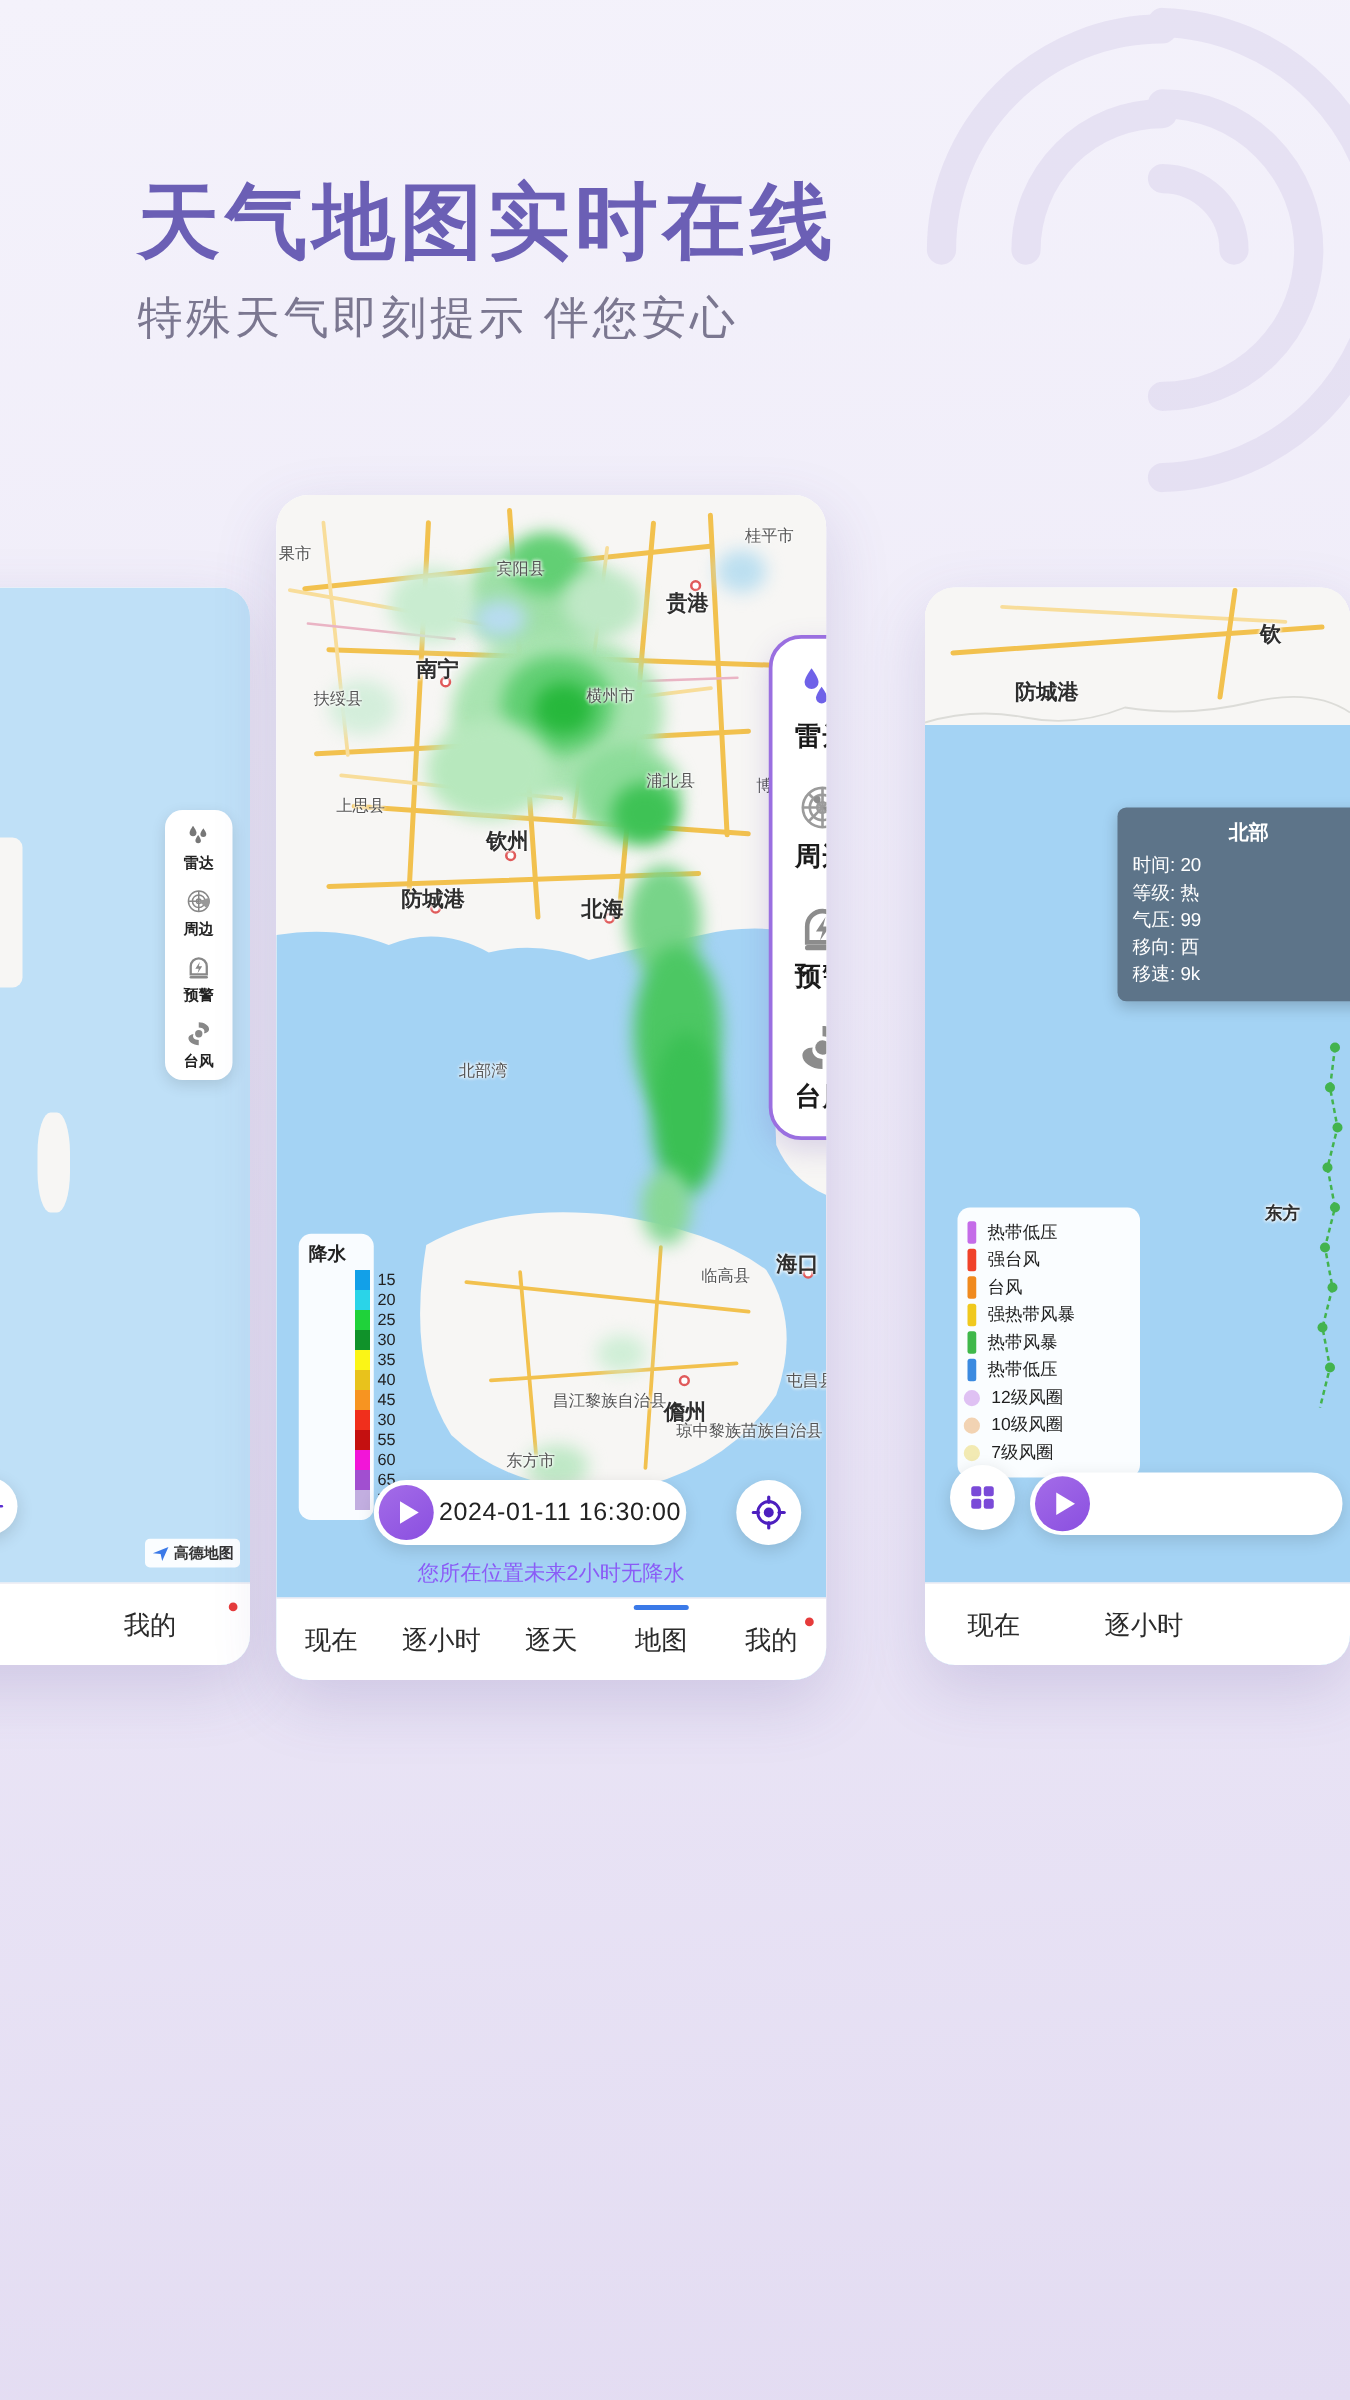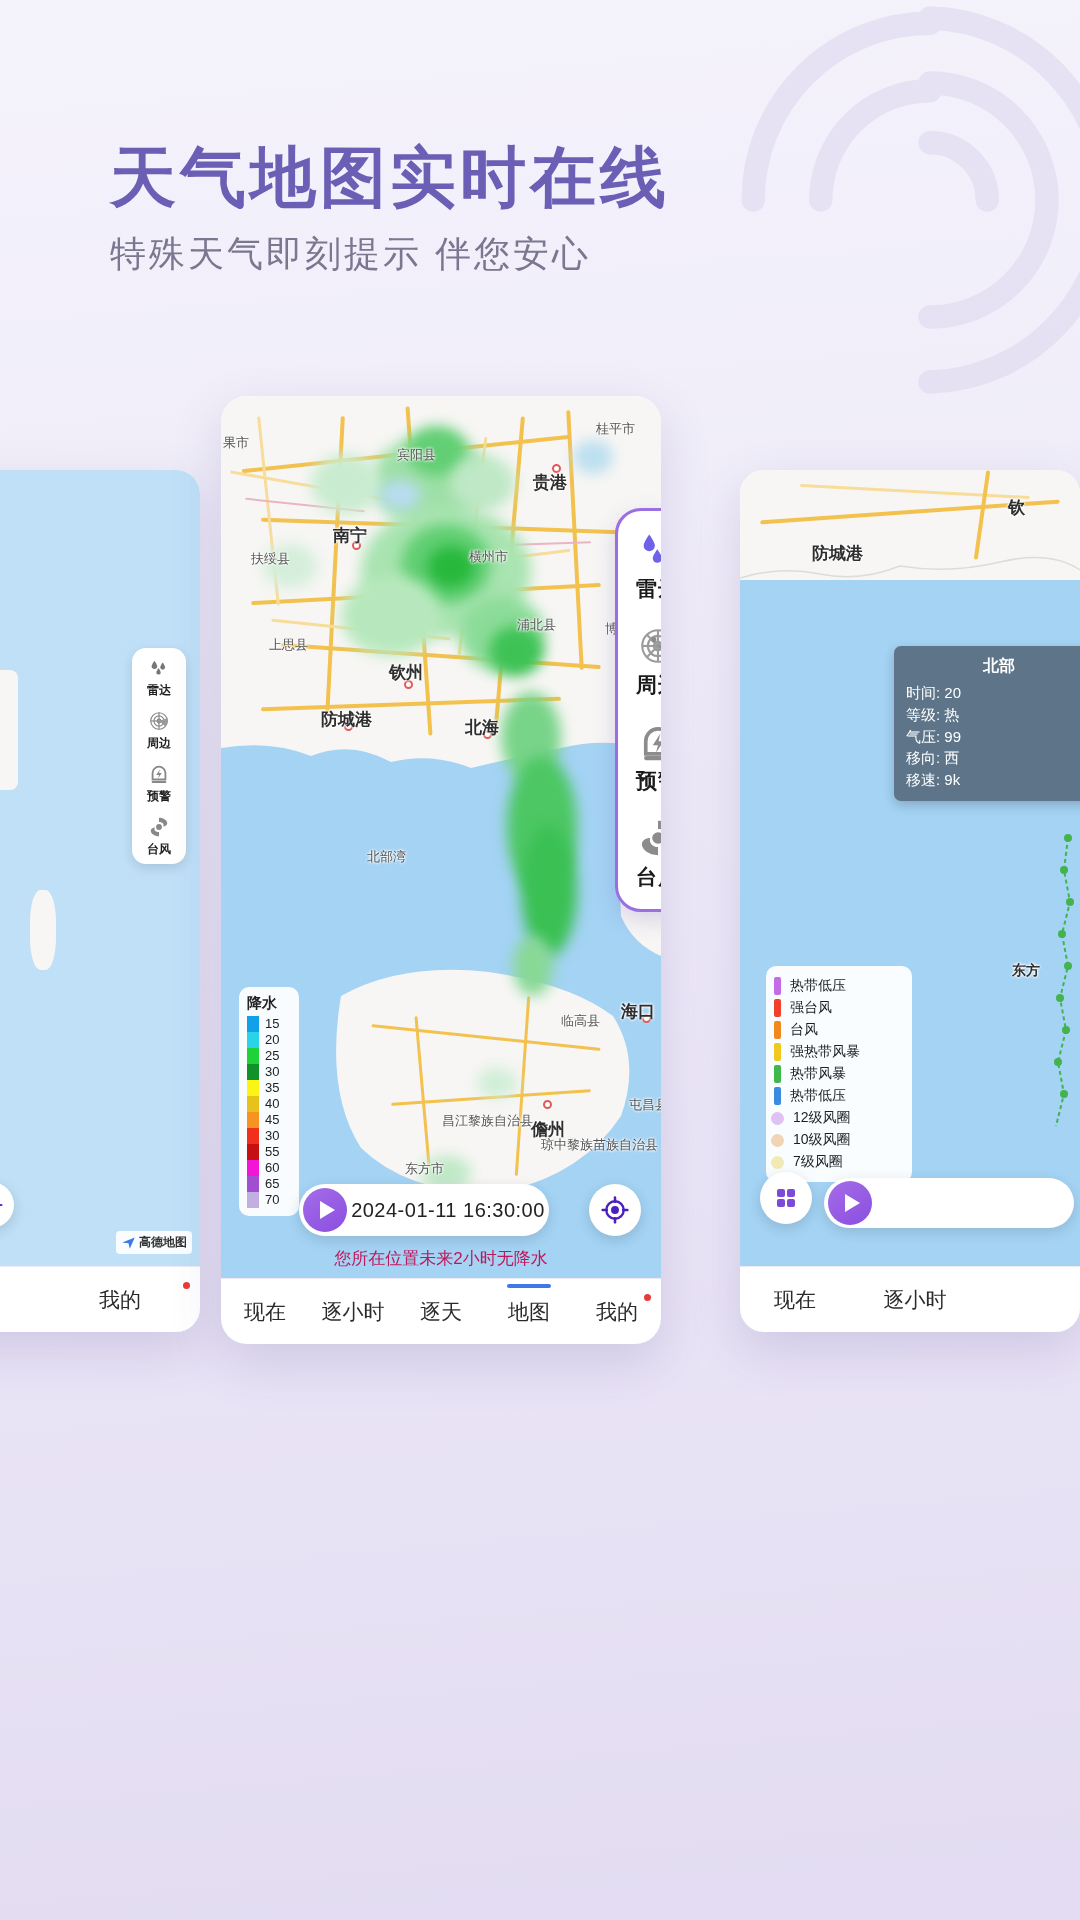--- a/index.html
+++ b/index.html
@@ -66,21 +66,21 @@
   .layer-item:last-child { margin-bottom:4px; }
   .layer-item .ic { width:46px; height:46px; display:flex; align-items:center; justify-content:center; }
   .layer-item .lb { font-size:21px; font-weight:bold; color:#1a1a1a; margin-top:2px; letter-spacing:1px; }
 
   
   .precip-legend {
     position:absolute; left:18px; bottom:128px; width:60px;
     background:rgba(255,255,255,.93); border-radius:10px; padding:7px 6px 8px 8px; z-index:14;
   }
   .precip-legend .cap { font-size:15px; font-weight:bold; color:#222; margin-bottom:3px; text-align:left; }
-  .precip-rows { position:relative; }
+  .precip-rows { position:relative;margin-left:37px; }
   .p-row { display:flex; align-items:center; height:16px; }
   .p-sw { width:12px; height:16px; flex:0 0 12px; }
   .p-val { font-size:13px; color:#222; margin-left:6px; line-height:16px; }
 
   
   .timebar {
     position:absolute; left:78px; bottom:108px; width:250px; height:52px;
     background:#fff; border-radius:26px; display:flex; align-items:center;
     box-shadow:0 4px 14px rgba(0,0,0,.13); z-index:16;
   }
@@ -97,21 +97,21 @@
     box-shadow:0 4px 14px rgba(0,0,0,.14); z-index:16;
   }
   .grid-btn {
     position:absolute; left:20px; bottom:108px; width:52px; height:52px; border-radius:50%;
     background:#fff; display:flex;align-items:center;justify-content:center;
     box-shadow:0 4px 14px rgba(0,0,0,.14); z-index:16;
   }
 
   .hint {
     position:absolute; left:0; right:0; bottom:74px; text-align:center;
-    font-size:17px; color:#be185d; z-index:14;
+    font-size:17px; color:#8b5cf6; z-index:14;
   }
 
   
   .navbar {
     position:absolute; left:0; right:0; bottom:0; height:66px; background:#fff;
     border-top:1px solid #eceaf2; display:flex; align-items:center; z-index:18;
   }
   .nav-item { flex:1; text-align:center; font-size:21px; color:#2b2b2b; position:relative; }
   .nav-item.active::before {
     content:""; position:absolute; left:50%; transform:translateX(-50%); top:-14px;

